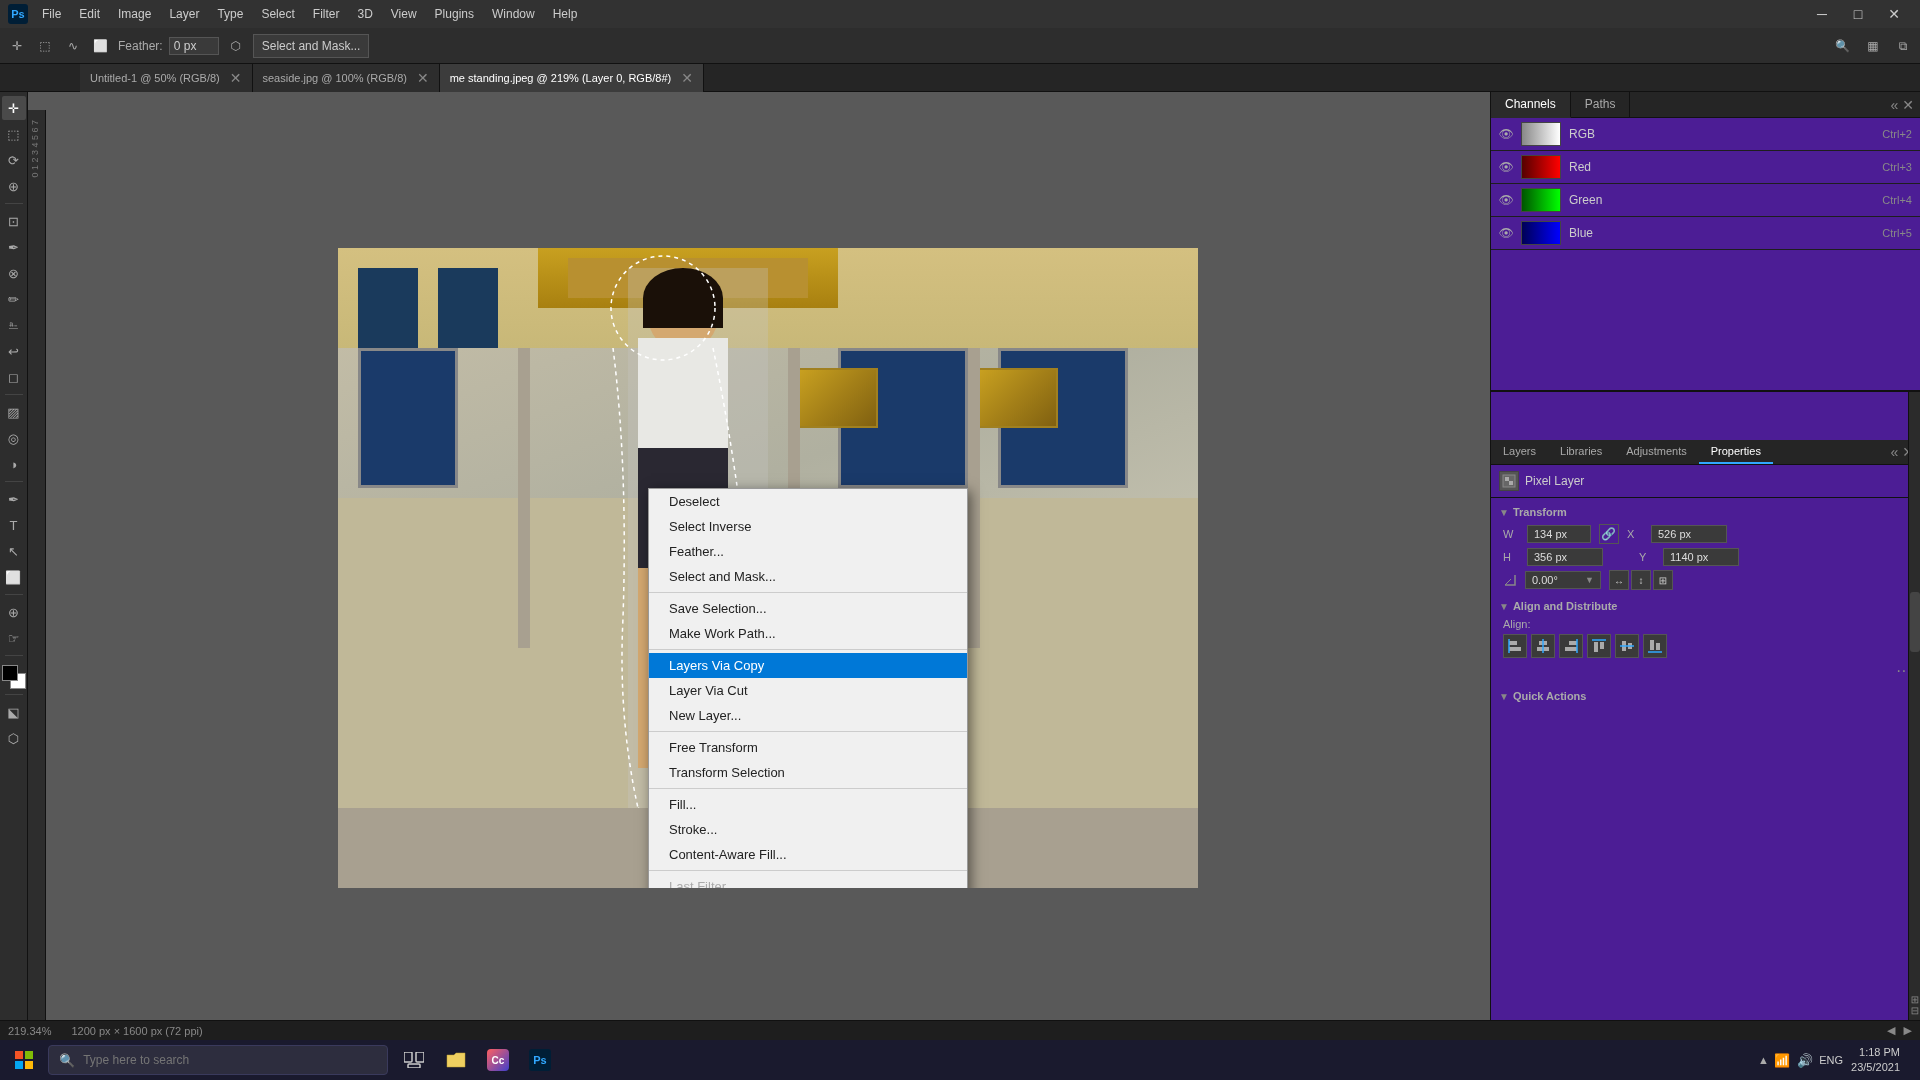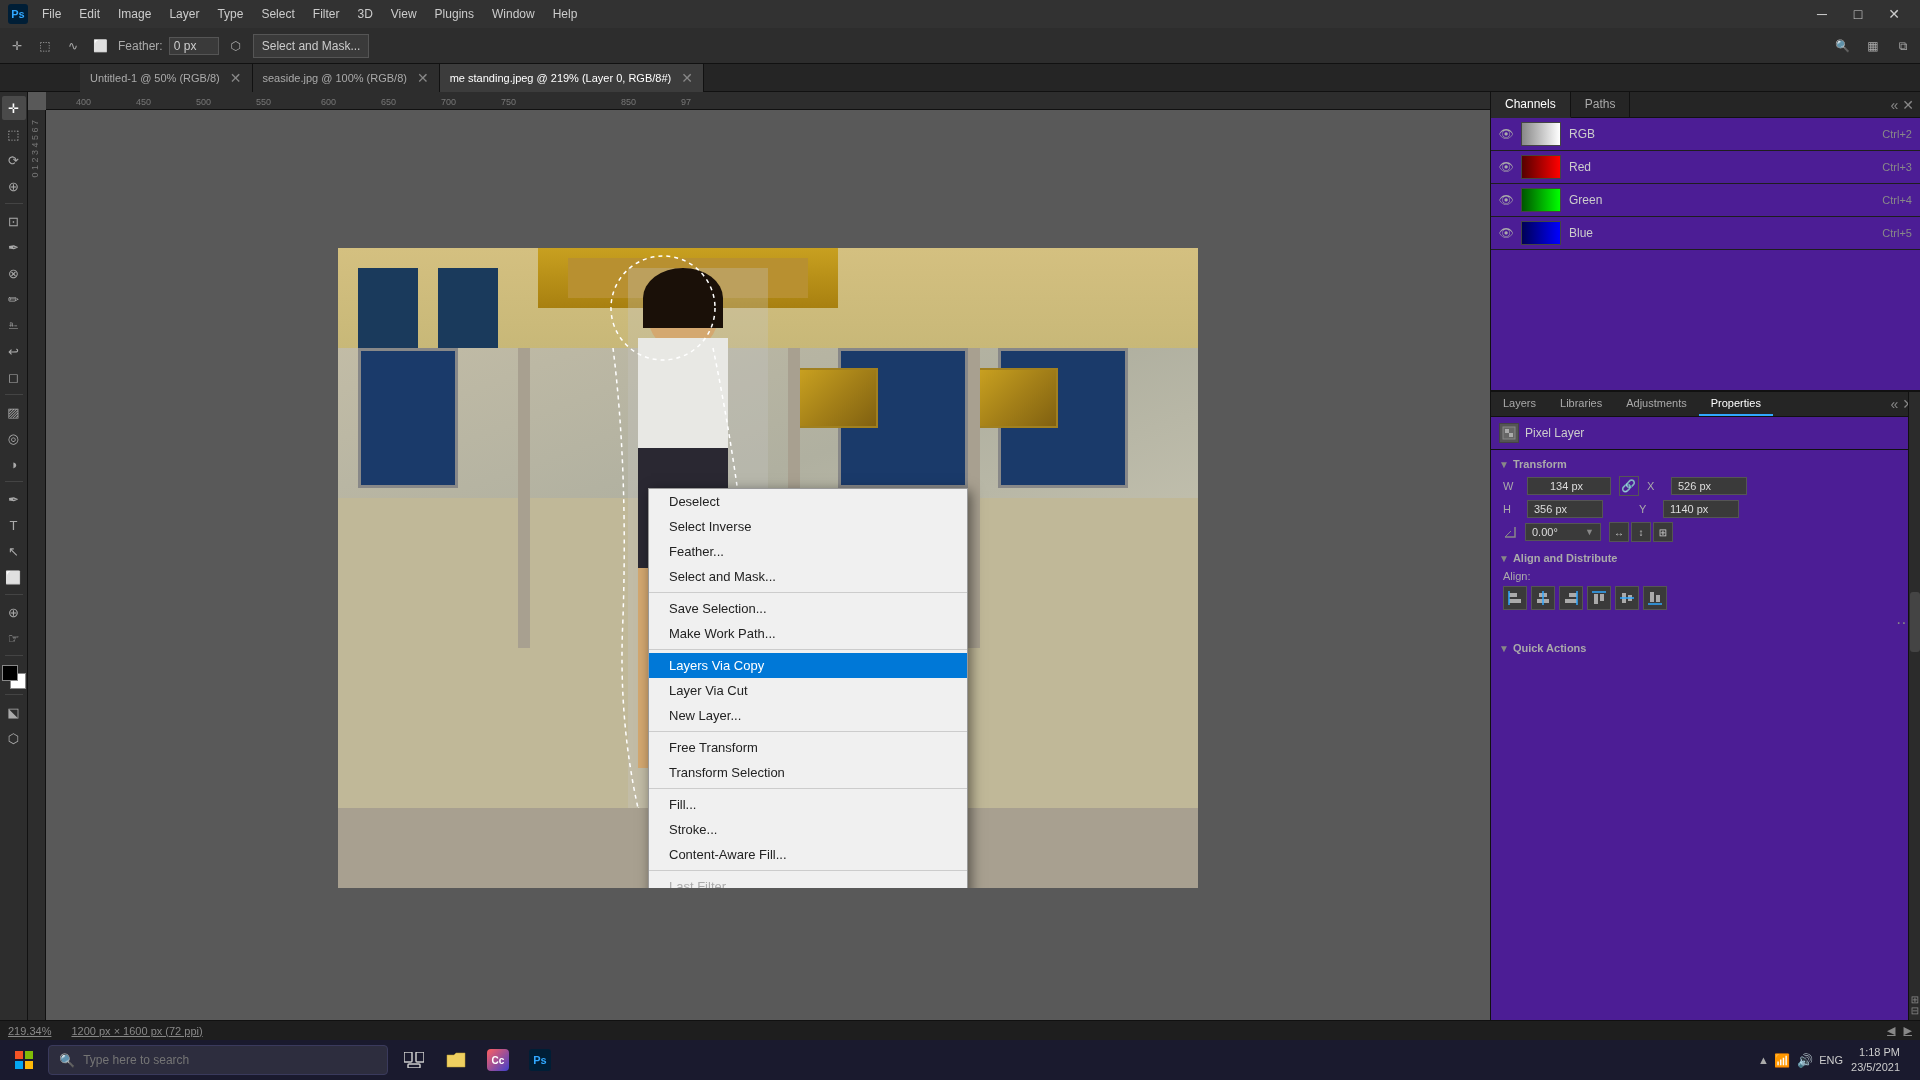--- a/index.html
+++ b/index.html
@@ -68,21 +68,21 @@
     .channel-eye { width: 14px; height: 14px; display: flex; align-items: center; justify-content: center; color: #aaa; }
     .channel-thumb { width: 40px; height: 24px; background: #666; border: 1px solid #444; }
     .channel-thumb.rgb { background: linear-gradient(to right, #888, #fff); }
     .channel-thumb.red { background: linear-gradient(to right, #500, #f00); }
     .channel-thumb.green { background: linear-gradient(to right, #050, #0f0); }
     .channel-thumb.blue { background: linear-gradient(to right, #005, #00f); }
     .channel-name { flex: 1; font-size: 12px; color: #ccc; }
     .channel-shortcut { font-size: 11px; color: #888; }
 
     
-    #properties-panel { flex: 1; overflow-y: auto; }
+    #properties-panel { flex: 1; overflow-y: auto; margin-top: 48px; }
     #props-tabs { display: flex; background: #252525; border-bottom: 1px solid #111; flex-wrap: wrap; }
     .props-tab { padding: 5px 12px; font-size: 11px; cursor: pointer; color: #aaa; }
     .props-tab.active { color: #fff; border-bottom: 2px solid #31a8ff; }
     .props-panel-content { padding: 8px; }
     .props-section { margin-bottom: 10px; }
     .props-section-header { display: flex; align-items: center; gap: 4px; font-size: 11px; color: #aaa; margin-bottom: 6px; cursor: pointer; font-weight: bold; }
     .pixel-layer-row { display: flex; align-items: center; gap: 6px; padding: 6px 8px; border-bottom: 1px solid #111; }
     .pixel-layer-icon { width: 20px; height: 20px; background: #555; border: 1px solid #444; display: flex; align-items: center; justify-content: center; }
     .section-arrow { font-size: 10px; color: #888; }
 
@@ -194,32 +194,20 @@
       <div class="color-bg"></div>
       <div class="color-fg"></div>
     </div>
     <div class="tool-separator"></div>
     <div class="tool-btn" title="Quick Mask">⬕</div>
     <div class="tool-btn" title="Screen Mode">⬡</div>
   </div>
 
   <div id="canvas-area" style="flex:1; position:relative; background:#595959; overflow:hidden;">
 
-    <div id="ruler-top" style="position:absolute; top:0; left:18px; right:0; height:18px; background:#2d2d2d; border-bottom:1px solid #111; font-size:9px; color:#777; display:flex; align-items:flex-end; padding-bottom:2px; overflow:hidden;">
-      <span style="position:absolute; left:30px;">400</span>
-      <span style="position:absolute; left:90px;">450</span>
-      <span style="position:absolute; left:150px;">500</span>
-      <span style="position:absolute; left:210px;">550</span>
-      <span style="position:absolute; left:275px;">600</span>
-      <span style="position:absolute; left:335px;">650</span>
-      <span style="position:absolute; left:395px;">700</span>
-      <span style="position:absolute; left:455px;">750</span>
-      <span style="position:absolute; left:575px;">850</span>
-      <span style="position:absolute; left:635px;">97</span>
-    </div>
 
     <div id="ruler-left" style="position:absolute; top:18px; left:0; width:18px; bottom:0; background:#2d2d2d; border-right:1px solid #111; font-size:9px; color:#777; overflow:hidden;">
       <div style="position:absolute; top:10px; left:2px; writing-mode:vertical-lr; transform:rotate(180deg);">0 1 2 3 4 5 6 7</div>
     </div>
 
     <div id="canvas-container" style="position:absolute; top:18px; left:18px; right:0; bottom:14px; background:#595959; display:flex; align-items:center; justify-content:center; overflow:hidden;">
 
       <div style="position:relative; width:860px; height:640px; background: linear-gradient(160deg, #c8c0a8 0%, #b0b0a0 40%, #d0ccb8 80%, #c8c4a8 100%); overflow:hidden;">
 
         <div style="position:absolute; top:0; left:0; right:0; height:100px; background:linear-gradient(to bottom, #d4c080, #c8b878);"></div>
@@ -372,21 +360,21 @@
 
       <div class="props-panel-content">
 
         <div class="props-section">
           <div class="props-section-header">
             <span class="section-arrow">▼</span>
             <span>Transform</span>
           </div>
           <div style="display:flex; gap:8px; align-items:center; margin-bottom:4px; padding-left:4px;">
             <span style="font-size:11px; color:#aaa; width:16px;">W</span>
-            <div style="background:#3a3a3a; border:1px solid #555; padding:2px 22px; font-size:11px; color:#ddd; width:84px;">134 px</div>
+            <div style="background:#3a3a3a; border:1px solid #555; padding:2px 6px; font-size:11px; color:#ddd; width:64px;">134 px</div>
             <div style="width:20px; height:20px; border:1px solid #555; display:flex; align-items:center; justify-content:center; cursor:pointer;">🔗</div>
             <span style="font-size:11px; color:#aaa; width:16px;">X</span>
             <div style="background:#3a3a3a; border:1px solid #555; padding:2px 6px; font-size:11px; color:#ddd; width:76px;">526 px</div>
           </div>
           <div style="display:flex; gap:8px; align-items:center; margin-bottom:4px; padding-left:4px;">
             <span style="font-size:11px; color:#aaa; width:16px;">H</span>
             <div style="background:#3a3a3a; border:1px solid #555; padding:2px 6px; font-size:11px; color:#ddd; width:76px;">356 px</div>
             <div style="width:20px;"></div>
             <span style="font-size:11px; color:#aaa; width:16px;">Y</span>
             <div style="background:#3a3a3a; border:1px solid #555; padding:2px 6px; font-size:11px; color:#ddd; width:76px;">1140 px</div>
@@ -482,21 +470,21 @@
         <div style="width:10px; height:60px; background:#444; border-radius:3px; position:absolute; top:200px;"></div>
       </div>
       <div style="position:absolute; bottom:24px; right:0; color:#888; font-size:10px; cursor:pointer; width:10px; text-align:center;">
         ⊞<br>⊟
       </div>
     </div>
   </div>
 
 </div>
 
-<div id="statusbar" style="height:20px; background:#1e1e1e; border-top:1px solid #111; display:flex; align-items:center; padding:0 8px; font-size:11px; color:#888; gap:20px; position:absolute; bottom:40px; left:0; right:0;text-decoration:underline;">
+<div id="statusbar" style="height:20px; background:#1e1e1e; border-top:1px solid #111; display:flex; align-items:center; padding:0 8px; font-size:11px; color:#888; gap:20px; position:absolute; bottom:40px; left:0; right:0;">
   <span>219.34%</span>
   <span>1200 px × 1600 px (72 ppi)</span>
   <div style="margin-left:auto; display:flex; gap:8px;">
     <span style="cursor:pointer;">◀</span>
     <span style="cursor:pointer;">▶</span>
   </div>
 </div>
 
 <div id="taskbar" style="position:absolute; bottom:0; left:0; right:0; height:40px; background:#1a1a2e; display:flex; align-items:center; padding:0 8px; gap:8px; z-index:1000;">
   <div class="start-btn">

